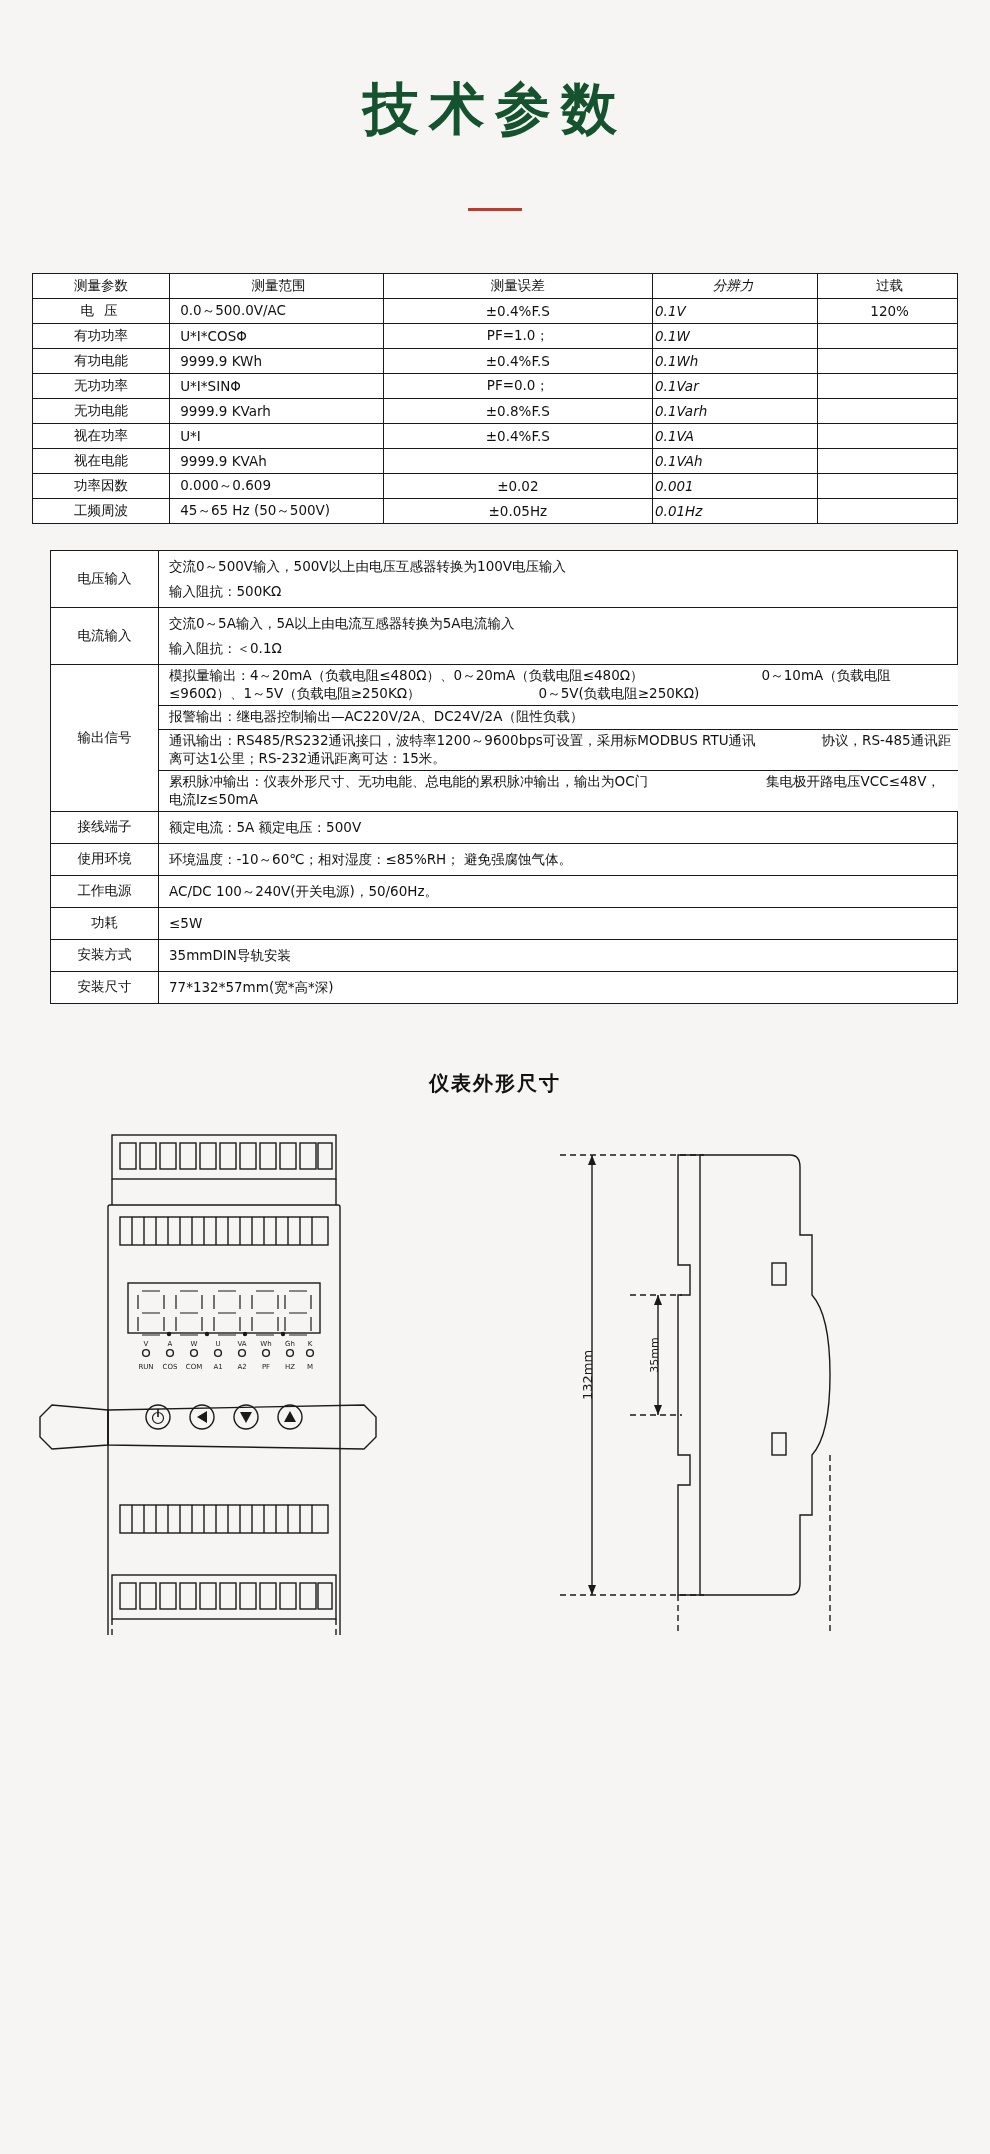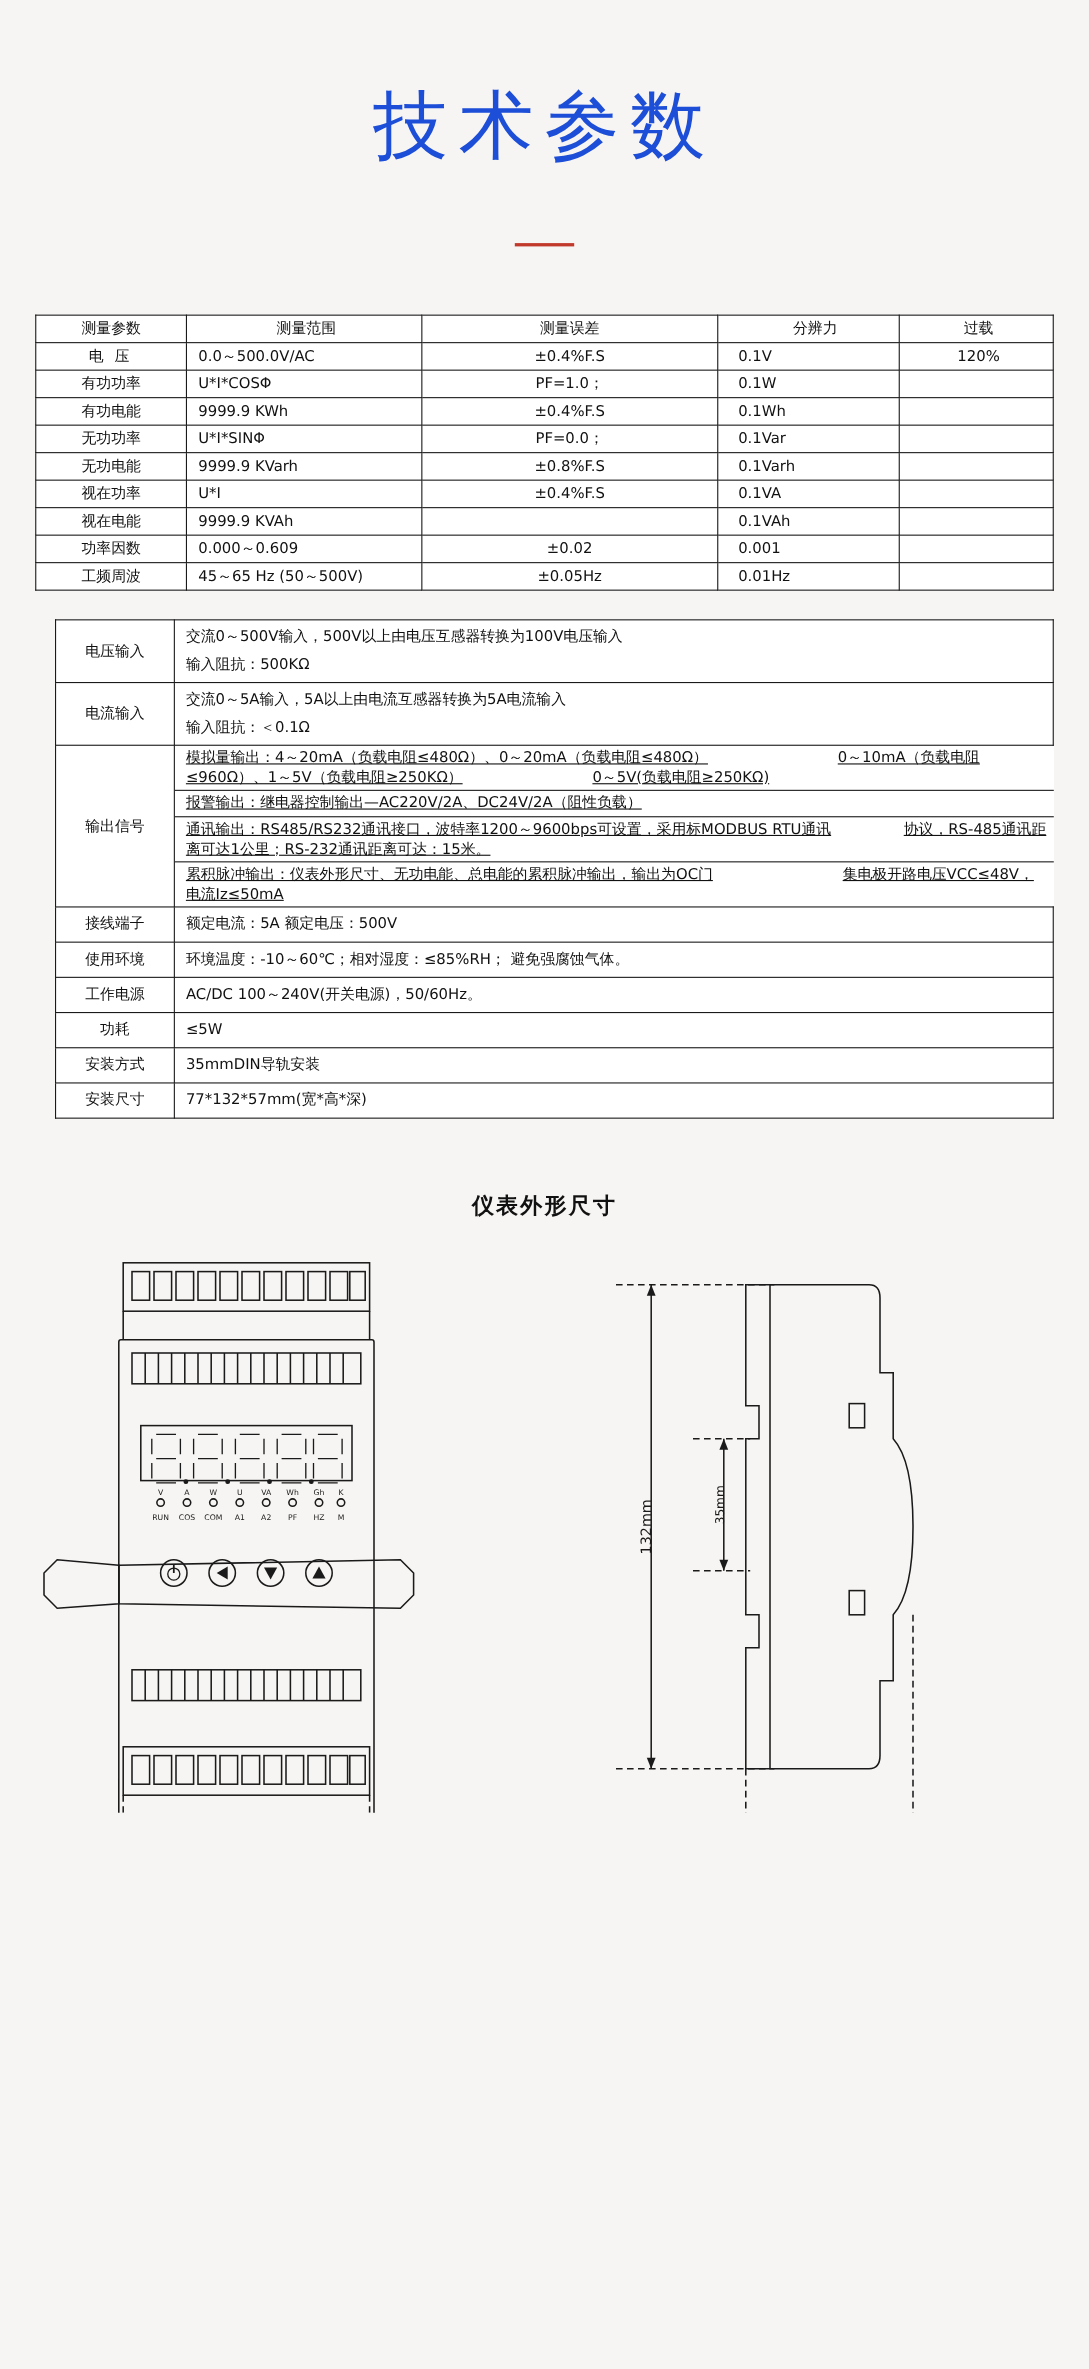--- a/index.html
+++ b/index.html
@@ -9,24 +9,24 @@
     background: #f7f5f3;
     font-family: "Liberation Sans", "DejaVu Sans", sans-serif;
     color: #111;
   }
   .page { width: 990px; min-height: 2154px; position: relative; padding: 0; }
 
   
   .title-block { text-align:center; padding-top: 78px; }
   .main-title {
     font-family: "DejaVu Sans", sans-serif;
-    font-size: 68px;
-    font-weight: 400;
+    font-size: 56px;
+    font-weight: 700;
     letter-spacing: 10px;
-    color: #1d4ed8;
+    color: #14532d;
     line-height: 1.1;
   }
   .title-rule {
     width: 54px; height: 3px; background:#c0392b;
     margin: 68px auto 0;
   }
 
   
   .tbl-wrap { margin: 62px 32px 0 32px; }
   table { border-collapse: collapse; width: 100%; background:#fff; }
@@ -37,36 +37,36 @@
     padding: 3px 6px;
     color:#111;
     font-weight: normal;
     vertical-align: middle;
   }
   
   .spec-table td { height: 23px; }
   .spec-table .c0 { width: 108px; text-align:center; }
   .spec-table .c1 { width: 168px; text-align:left; padding-left:10px; }
   .spec-table .c2 { width: 212px; text-align:center; }
-  .spec-table .c3 { width: 130px; text-align:left; padding-left:18px; }
+  .spec-table .c3 { width: 130px; text-align:left; padding-left:2px;font-style:italic; }
   .spec-table .c4 { width: 110px; text-align:center; padding-left:10px; }
   .spec-table .hdr td { text-align:center; }
   .spaced { letter-spacing: 10px; padding-left: 12px; }
 
   
   .detail-wrap { margin: 26px 32px 0 32px; padding-left: 18px; }
   .detail-table td { height: 24px; }
   .detail-table .lab {
     width: 108px; text-align:center; vertical-align: middle;
   }
   .detail-table .val { text-align:left; padding-left: 10px; }
   .detail-table .val .ln { display:block; line-height: 25px; }
   .detail-table .inner { border:none; padding:0; }
   .sub-table { border-collapse: collapse; width:100%; }
-  .sub-table td { border:none; border-bottom:1px solid #1a1a1a; padding: 2px 6px 2px 10px; text-decoration: underline; }
+  .sub-table td { border:none; border-bottom:1px solid #1a1a1a; padding: 2px 6px 2px 10px; }
   .sub-table tr:last-child td { border-bottom: none; }
   .indent1 { padding-left: 66px !important; }
   .indent2 { padding-left: 118px !important; }
 
   
   .dim-title {
     text-align:center;
     font-family:"DejaVu Sans", sans-serif;
     font-size: 20px;
     font-weight: 800;

